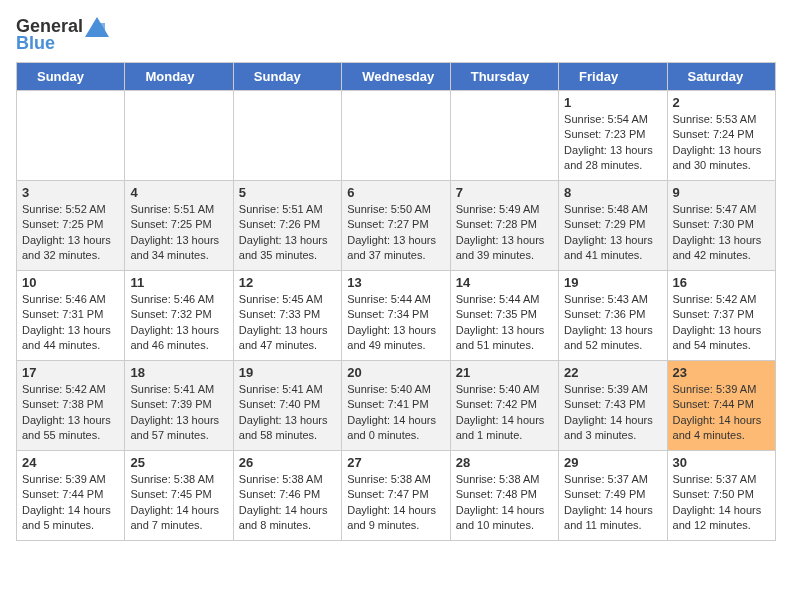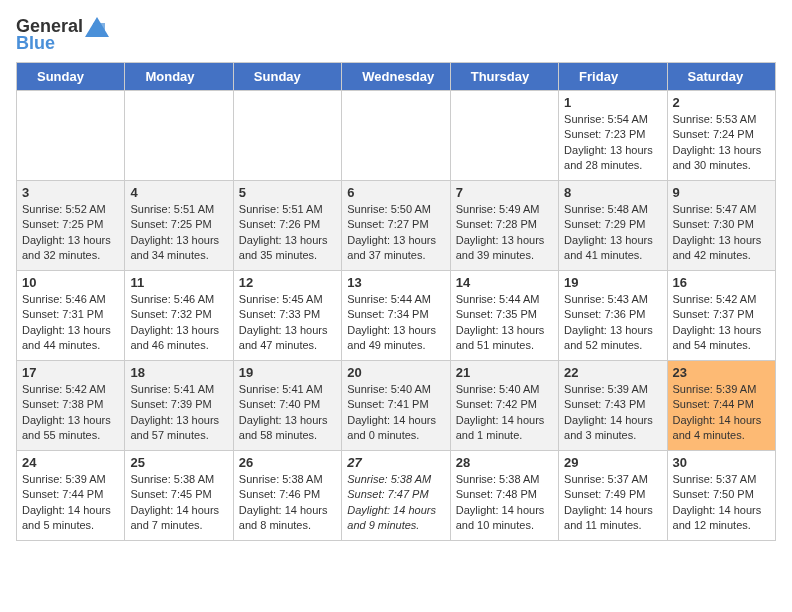--- a/index.html
+++ b/index.html
@@ -238,21 +238,21 @@
           <div class="cell-content">Sunrise: 5:39 AM<br>Sunset: 7:44 PM<br>Daylight: 14 hours and 5 minutes.</div>
         </td>
         <td style="background: rgb(255, 255, 255);">
           <span class="day-num">25</span>
           <div class="cell-content">Sunrise: 5:38 AM<br>Sunset: 7:45 PM<br>Daylight: 14 hours and 7 minutes.</div>
         </td>
         <td style="background: rgb(255, 255, 255);">
           <span class="day-num">26</span>
           <div class="cell-content">Sunrise: 5:38 AM<br>Sunset: 7:46 PM<br>Daylight: 14 hours and 8 minutes.</div>
         </td>
-        <td style="background: rgb(255, 255, 255); font-style: italic;">
+        <td style="background: rgb(255, 255, 255);">
           <span class="day-num">27</span>
           <div class="cell-content">Sunrise: 5:38 AM<br>Sunset: 7:47 PM<br>Daylight: 14 hours and 9 minutes.</div>
         </td>
         <td style="background: rgb(255, 255, 255);">
           <span class="day-num">28</span>
           <div class="cell-content">Sunrise: 5:38 AM<br>Sunset: 7:48 PM<br>Daylight: 14 hours and 10 minutes.</div>
         </td>
         <td style="background: rgb(255, 255, 255);">
           <span class="day-num">29</span>
           <div class="cell-content">Sunrise: 5:37 AM<br>Sunset: 7:49 PM<br>Daylight: 14 hours and 11 minutes.</div>

